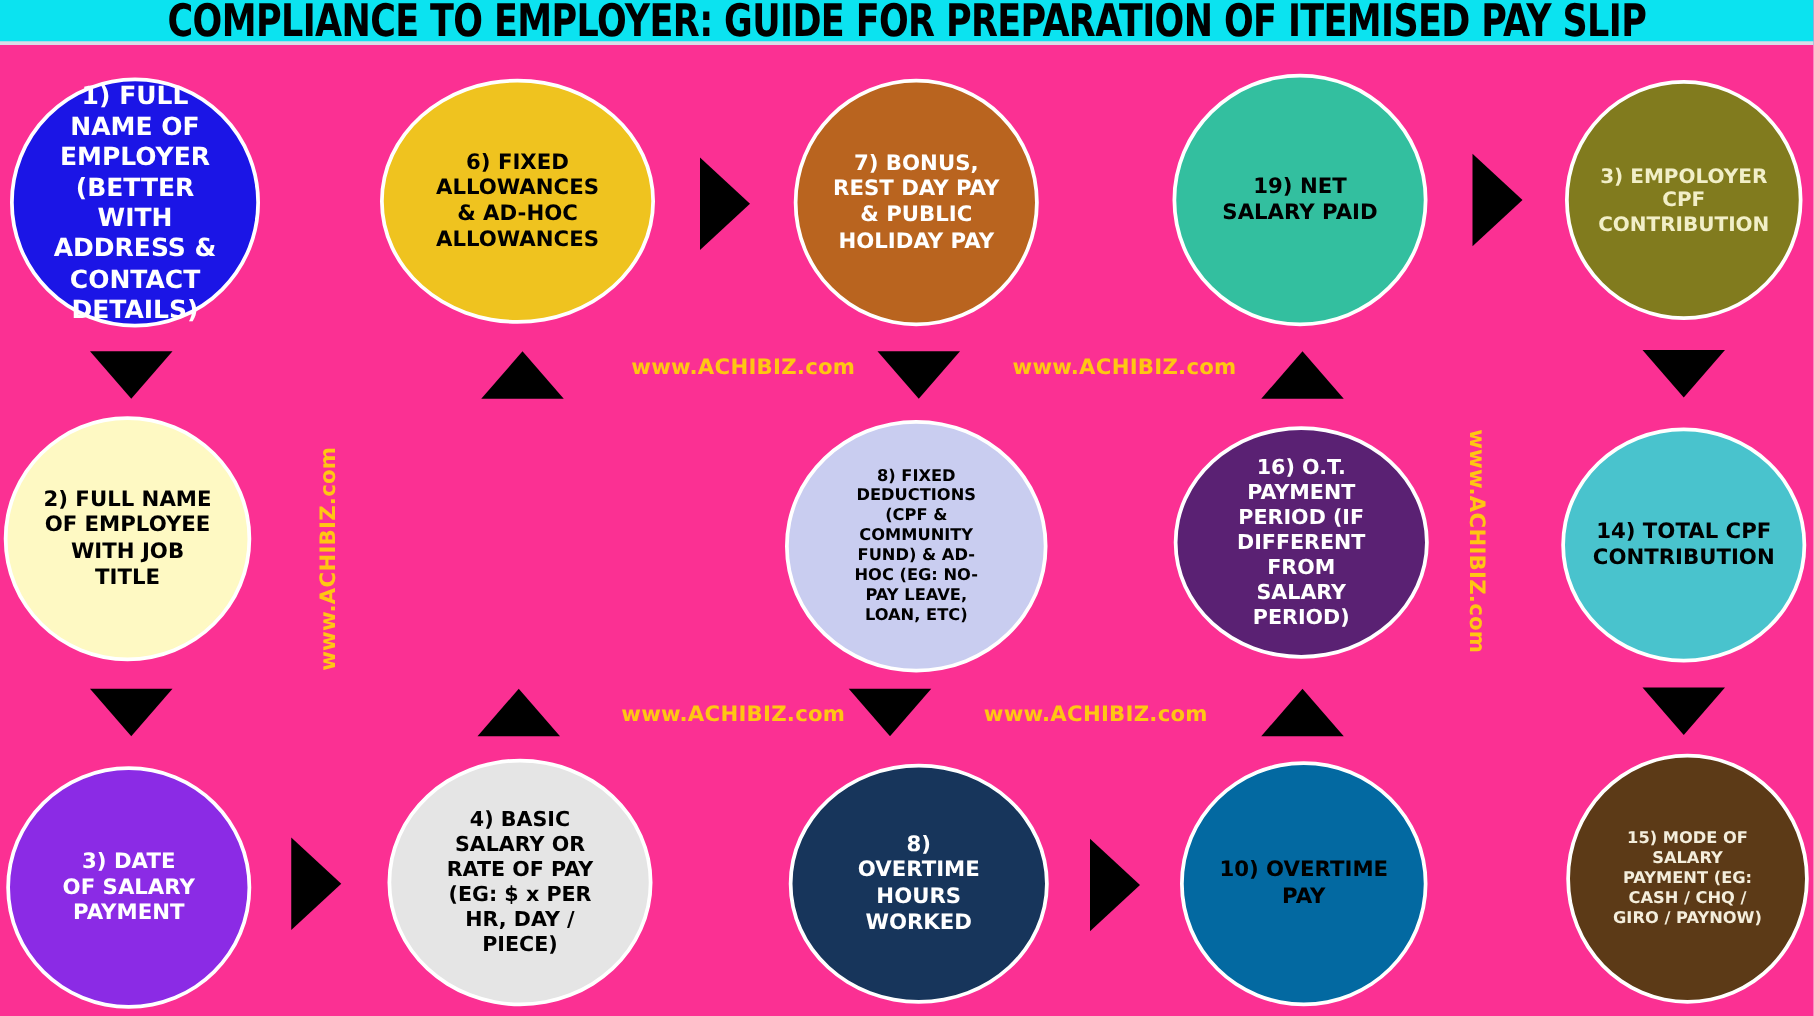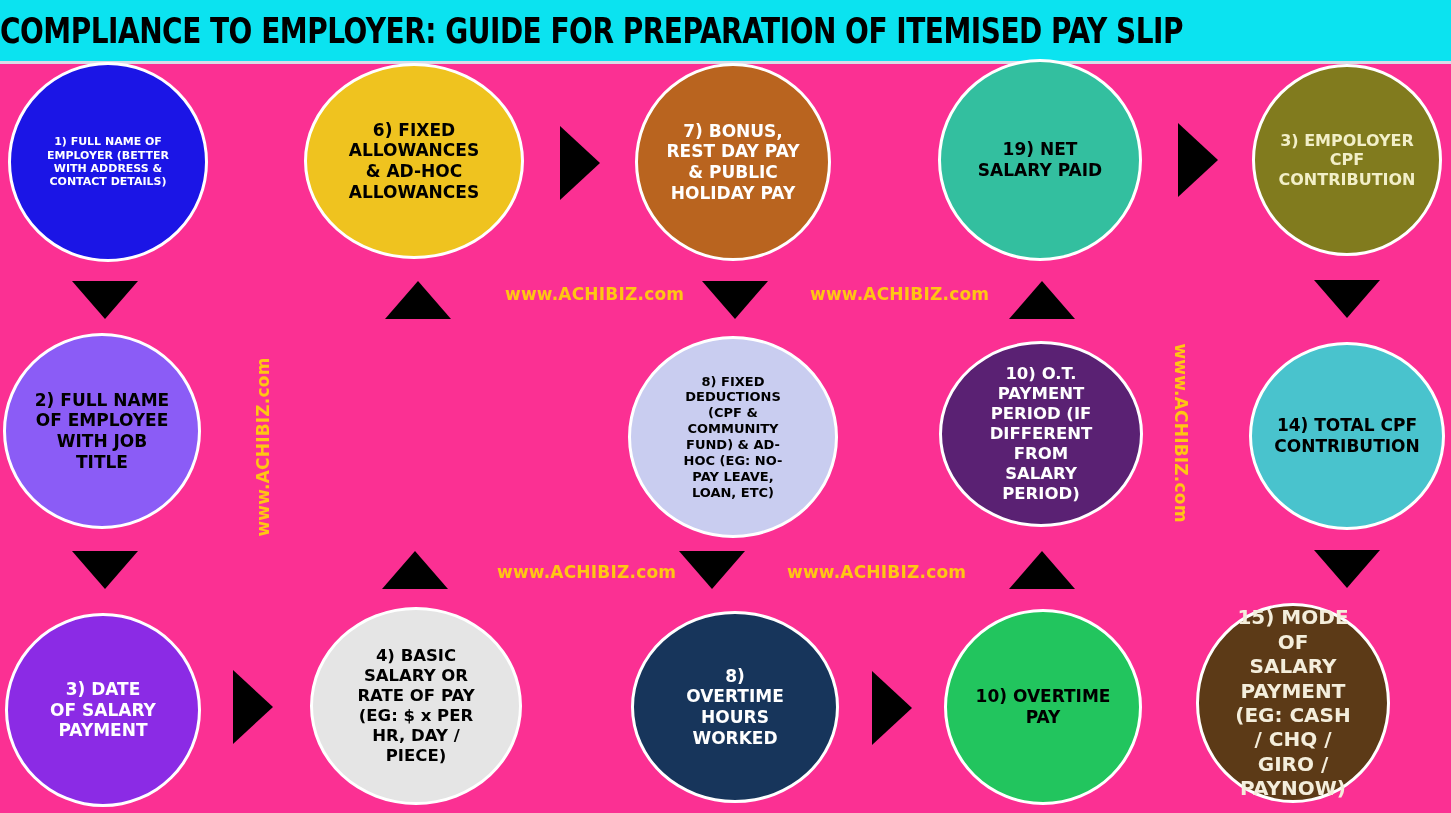--- a/index.html
+++ b/index.html
@@ -3,50 +3,50 @@
 <meta charset="utf-8">
 <style>
   html,body{margin:0;padding:0;background:#ffffff;}
   #canvas{
     position:relative;width:1451px;height:813px;overflow:hidden;
     font-family:"DejaVu Sans","Liberation Sans",sans-serif;
     background:#fb3093;
   }
   
   #banner{
-    position:absolute;left:0;top:0;width:1451px;height:64px;
+    position:absolute;left:0;top:0;width:1451px;height:36px;
     background:#0be3f0;color:#000;
-    display:flex;align-items:center;justify-content:flex-start;
+    display:flex;align-items:center;justify-content:center;
     border-bottom:3px solid #d8dce8;box-sizing:border-box;
   }
   #banner .t{
     font-size:28px;font-weight:800;white-space:nowrap;letter-spacing:-0.5px;
     transform:scaleY(1.28);transform-origin:center;
   }
   
   .node{
     position:absolute;border-radius:50%;border:3px solid #fff;
     display:flex;align-items:center;justify-content:center;text-align:center;
     font-weight:bold;font-size:17px;line-height:1.22;box-sizing:border-box;
   }
-  .n1 {left:8px;   top:62px;  width:200px;height:200px;font-size:11px;padding:0 28px;}
+  .n1 {left:8px;   top:62px;  width:200px;height:200px;font-size:20px;padding:0 28px;}
   .n6 {left:304px; top:63px;  width:220px;height:196px;padding:0 44px;}
   .n7 {left:635px; top:63px;  width:196px;height:198px;padding:0 28px;}
   .n12{left:938px; top:59px;  width:204px;height:202px;padding:0 30px;}
   .n13{left:1252px;top:64px;  width:190px;height:192px;font-size:16px;padding:0 33px;}
   .n2 {left:3px;   top:333px; width:198px;height:196px;padding:0 28px;}
   .n5 {left:314px; top:336px; width:198px;height:194px;padding:0 30px;}
   .n8 {left:628px; top:336px; width:210px;height:202px;font-size:13px;padding:0 46px;}
   .n11{left:939px; top:341px; width:204px;height:186px;font-size:16.5px;padding:0 41px;}
   .n14{left:1249px;top:342px; width:196px;height:188px;padding:0 18px;}
   .n3 {left:5px;   top:613px; width:196px;height:194px;padding:0 42px;}
   .n4 {left:310px; top:607px; width:212px;height:198px;font-size:16.5px;padding:0 42px;}
   .n9 {left:631px; top:611px; width:208px;height:192px;padding:0 44px;}
   .n10{left:944px; top:609px; width:198px;height:196px;padding:0 24px;}
-  .n15{left:1196px;top:603px; width:194px;height:200px;font-size:20px;padding:0 33px;}
+  .n15{left:1253px;top:603px; width:194px;height:200px;font-size:13px;padding:0 33px;}
   
   .arrow{position:absolute;width:0;height:0;}
   .down {border-left:33px solid transparent;border-right:33px solid transparent;border-top:38px solid #000;}
   .up   {border-left:33px solid transparent;border-right:33px solid transparent;border-bottom:38px solid #000;}
   .right{border-top:37px solid transparent;border-bottom:37px solid transparent;border-left:40px solid #000;}
   .a1-2  {left:72px;  top:281px;}
   .a2-3  {left:72px;  top:551px;}
   .a3-4  {left:233px; top:670px;}
   .a4-5  {left:382px; top:551px;}
   .a5-6  {left:385px; top:281px;}
@@ -90,43 +90,43 @@
   <div class="node n7" style="background-color: rgb(185, 100, 31); color: rgb(255, 255, 255);">
       <span>7) BONUS, REST DAY PAY &amp; PUBLIC HOLIDAY PAY</span>
     </div>
   <div class="node n12" style="background-color: rgb(51, 191, 159); color: rgb(0, 0, 0);">
       <span>19) NET SALARY PAID</span>
     </div>
   <div class="node n13" style="background-color: rgb(129, 123, 30); color: rgb(242, 239, 200);">
       <span>3) EMPOLOYER CPF CONTRIBUTION</span>
     </div>
 
-  <div class="node n2" style="background-color: #8b5cf6; color: rgb(0, 0, 0);">
+  <div class="node n2" style="background-color: #fef9c3; color: rgb(0, 0, 0);">
       <span>2) FULL NAME OF EMPLOYEE WITH JOB TITLE</span>
     </div>
   <div class="node n8" style="background-color: rgb(201, 205, 240); color: rgb(0, 0, 0);">
       <span>8) FIXED DEDUCTIONS (CPF &amp; COMMUNITY FUND) &amp; AD-HOC (EG: NO-PAY LEAVE, LOAN, ETC)</span>
     </div>
   <div class="node n11" style="background-color: rgb(90, 33, 115); color: rgb(255, 255, 255);">
-      <span>10) O.T. PAYMENT PERIOD (IF DIFFERENT FROM SALARY PERIOD)</span>
+      <span>16) O.T. PAYMENT PERIOD (IF DIFFERENT FROM SALARY PERIOD)</span>
     </div>
   <div class="node n14" style="background-color: rgb(73, 195, 205); color: rgb(0, 0, 0);">
       <span>14) TOTAL CPF CONTRIBUTION</span>
     </div>
 
   <div class="node n3" style="background-color: rgb(139, 43, 229); color: rgb(255, 255, 255);">
       <span>3) DATE OF SALARY PAYMENT</span>
     </div>
   <div class="node n4" style="background-color: #e5e5e5; color: rgb(0, 0, 0);">
       <span>4) BASIC SALARY OR RATE OF PAY (EG: $ x PER HR, DAY / PIECE)</span>
     </div>
   <div class="node n9" style="background-color: rgb(23, 53, 91); color: rgb(255, 255, 255);">
       <span>8) OVERTIME HOURS WORKED</span>
     </div>
-  <div class="node n10" style="background-color: #22c55e; color: rgb(0, 0, 0);">
+  <div class="node n10" style="background-color: #0369a1; color: rgb(0, 0, 0);">
       <span>10) OVERTIME PAY</span>
     </div>
   <div class="node n15" style="background-color: rgb(92, 58, 23); color: rgb(244, 238, 220);">
       <span>15) MODE OF SALARY PAYMENT (EG: CASH / CHQ / GIRO / PAYNOW)</span>
     </div>
 
   <div class="arrow down  a1-2"></div>
   <div class="arrow down  a2-3"></div>
   <div class="arrow right a3-4"></div>
   <div class="arrow up    a4-5"></div>

